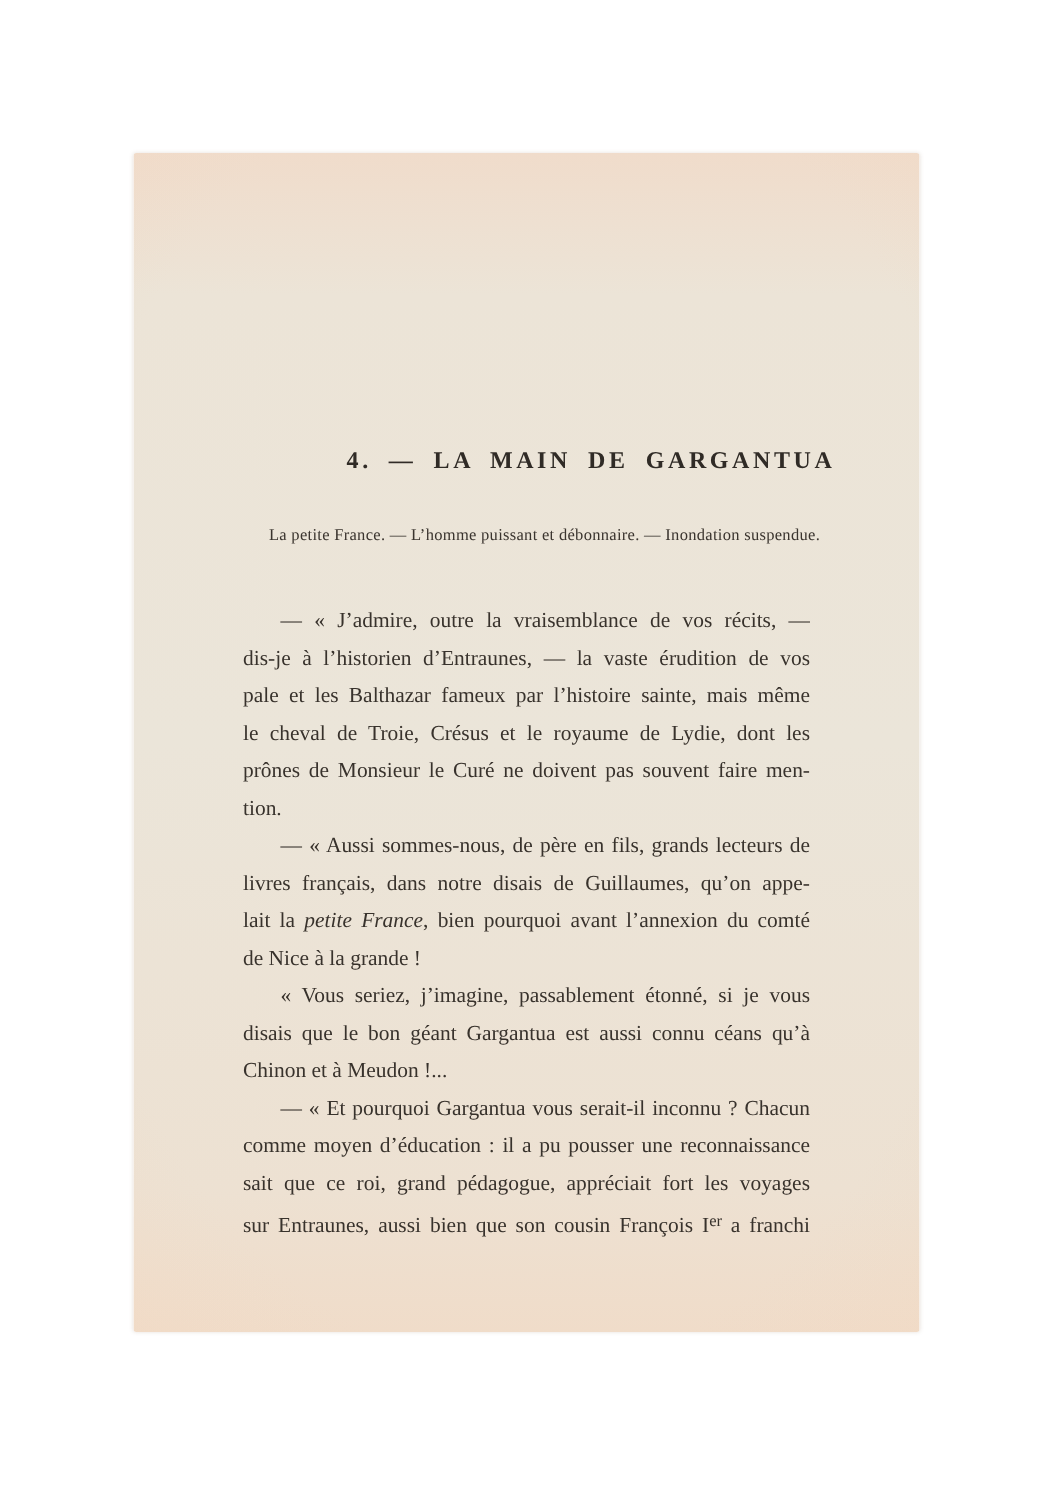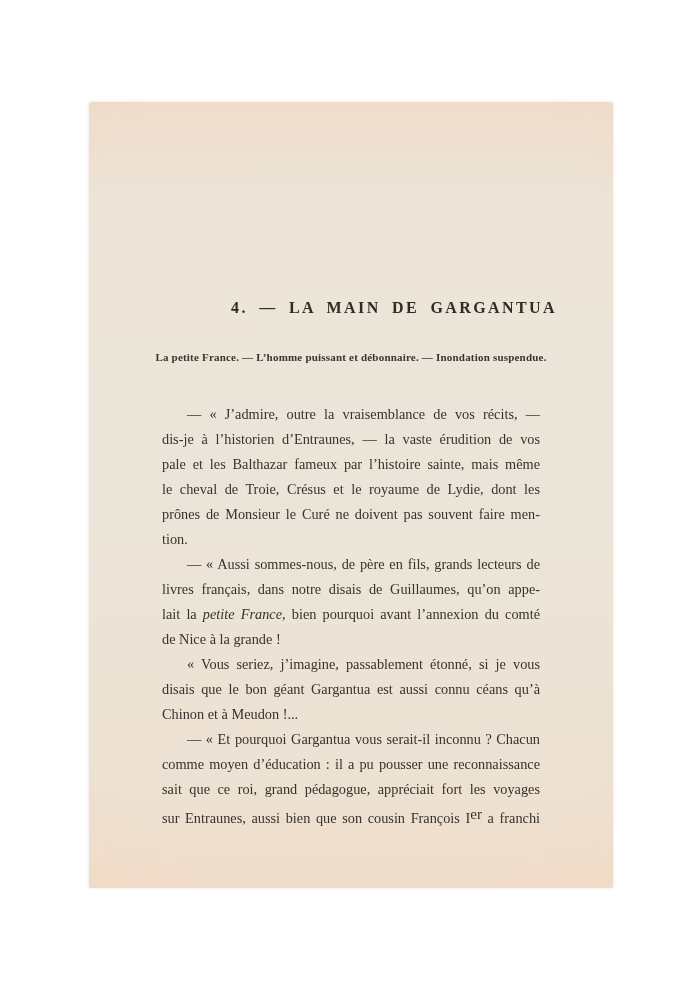--- a/index.html
+++ b/index.html
@@ -45,24 +45,25 @@
     white-space: nowrap;
     margin-left: 43px;
   }
   .chapter-summary {
     position: absolute;
     top: 249px;
     left: 0;
     width: 100%;
     text-align: center;
     font-size: 11px;
-    font-weight: bold;
+    font-weight: normal;
     letter-spacing: 0.2px;
     color: #3a342e;
     white-space: nowrap;
+    padding-left: 12px;
   }
   .body-text {
     position: absolute;
     left: 54px;
     top: 300px;
     width: 397px;
     font-size: 14.3px;
     color: #38322c;
   }
   .line {
@@ -74,21 +75,21 @@
     margin-left: 19px;
   }
   .line.nojust {
     text-align-last: left;
   }
   .line.indent {
     text-indent: 25px;
   }
   .i { font-style: italic; }
   .sup {
-    font-size: 15px;
+    font-size: 11px;
     vertical-align: 4px;
     letter-spacing: 0;
   }
 </style>
 </head>
 <body>
 
 <div class="scan-page">
   <div class="chapter-title">4. — LA MAIN DE GARGANTUA</div>
   <div class="chapter-summary">La petite France. — L’homme puissant et débonnaire. — Inondation suspendue.</div>

